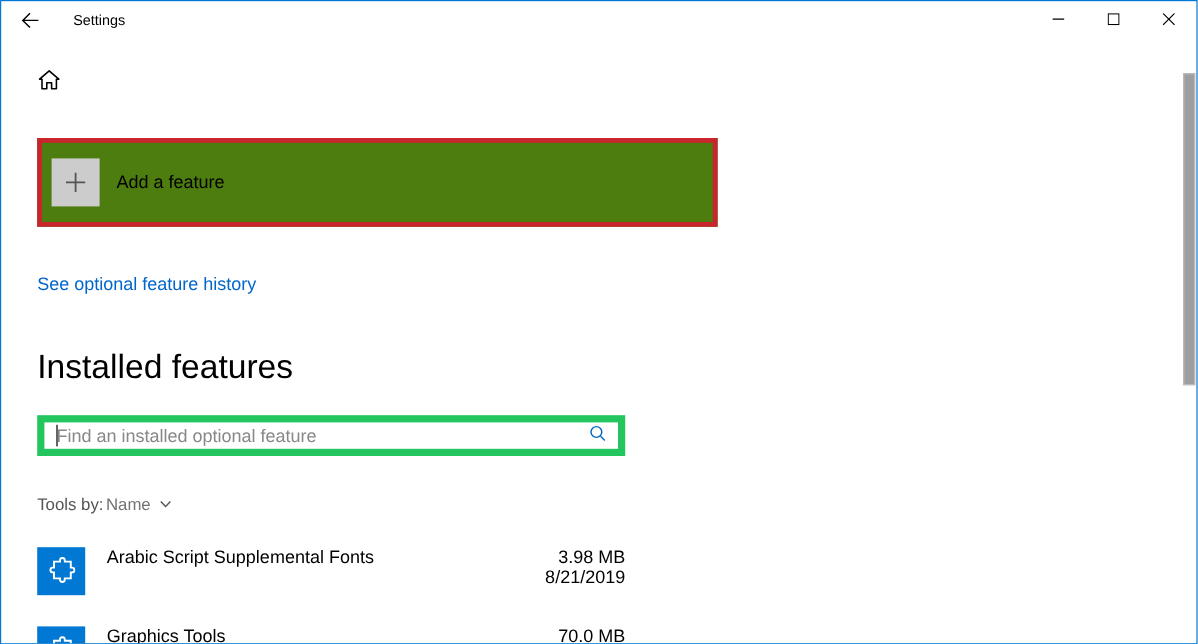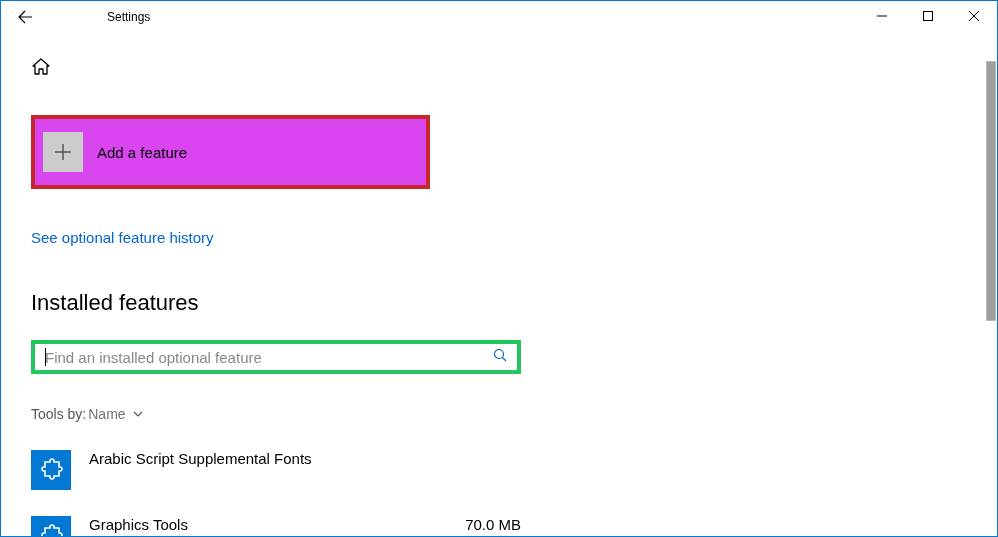--- a/index.html
+++ b/index.html
@@ -14,21 +14,20 @@
       background: #fff;
       border: 1px solid #0078d4;
       position: relative;
       overflow: hidden;
     }
     .titlebar {
       height: 32px;
       display: flex;
       align-items: center;
       padding-left: 8px;
-      gap: 46px;
     }
     .back-btn {
       width: 32px;
       height: 32px;
       display: flex;
       align-items: center;
       justify-content: center;
       cursor: pointer;
     }
     .titlebar-title {
@@ -63,24 +62,24 @@
       display: flex;
       align-items: center;
       justify-content: center;
     }
     .page-title {
       font-size: 30px;
       font-weight: 400;
       color: #000;
     }
     .add-feature-box {
-      width: 399px;
+      width: 567px;
       height: 74px;
       border: 4px solid #c9252d;
-      background: #d946ef;
+      background: #4d7c0f;
       display: flex;
       align-items: center;
       padding: 16px 8px;
       cursor: pointer;
     }
     .plus-box {
       width: 40px;
       height: 40px;
       background: #cccccc;
       display: flex;
@@ -94,30 +93,30 @@
     }
     .history-link {
       display: block;
       margin-top: 40px;
       font-size: 15px;
       color: #0066cc;
       text-decoration: none;
       cursor: pointer;
     }
     .section-title {
-      font-size: 22px;
+      font-size: 28px;
       font-weight: 400;
       color: #000;
       margin-top: 44px;
       margin-bottom: 24px;
     }
     .search-box {
       width: 490px;
       height: 34px;
-      border: 4px solid #22c55e;
+      border: 6px solid #22c55e;
       display: flex;
       align-items: center;
       padding: 0 10px;
       position: relative;
     }
     .search-input {
       flex: 1;
       border: none;
       outline: none;
       font-size: 15px;
@@ -271,20 +270,24 @@
 
   <div class="feature-list">
 
     <div class="feature-item">
       <div class="feature-icon">
         <svg width="24" height="24" viewBox="0 0 24 24">
           <path d="M6 4 h5 v-1 a2 2 0 0 1 4 0 v1 h5 v5 h1 a2 2 0 0 1 0 4 h-1 v5 h-5 v1 a2 2 0 0 1 -4 0 v-1 h-5 v-5 h-1 a2 2 0 0 1 0 -4 h1 z" stroke="#fff" stroke-width="1.6" fill="none"></path>
         </svg>
       </div>
       <div class="feature-name">Arabic Script Supplemental Fonts</div>
+      <div class="feature-meta">
+        <span>3.98 MB</span>
+        <span class="feature-date">8/21/2019</span>
+      </div>
     </div>
 
     <div class="feature-item">
       <div class="feature-icon">
         <svg width="24" height="24" viewBox="0 0 24 24">
           <path d="M6 4 h5 v-1 a2 2 0 0 1 4 0 v1 h5 v5 h1 a2 2 0 0 1 0 4 h-1 v5 h-5 v1 a2 2 0 0 1 -4 0 v-1 h-5 v-5 h-1 a2 2 0 0 1 0 -4 h1 z" stroke="#fff" stroke-width="1.6" fill="none"></path>
         </svg>
       </div>
       <div class="feature-name">Graphics Tools</div>
       <div class="feature-meta">

